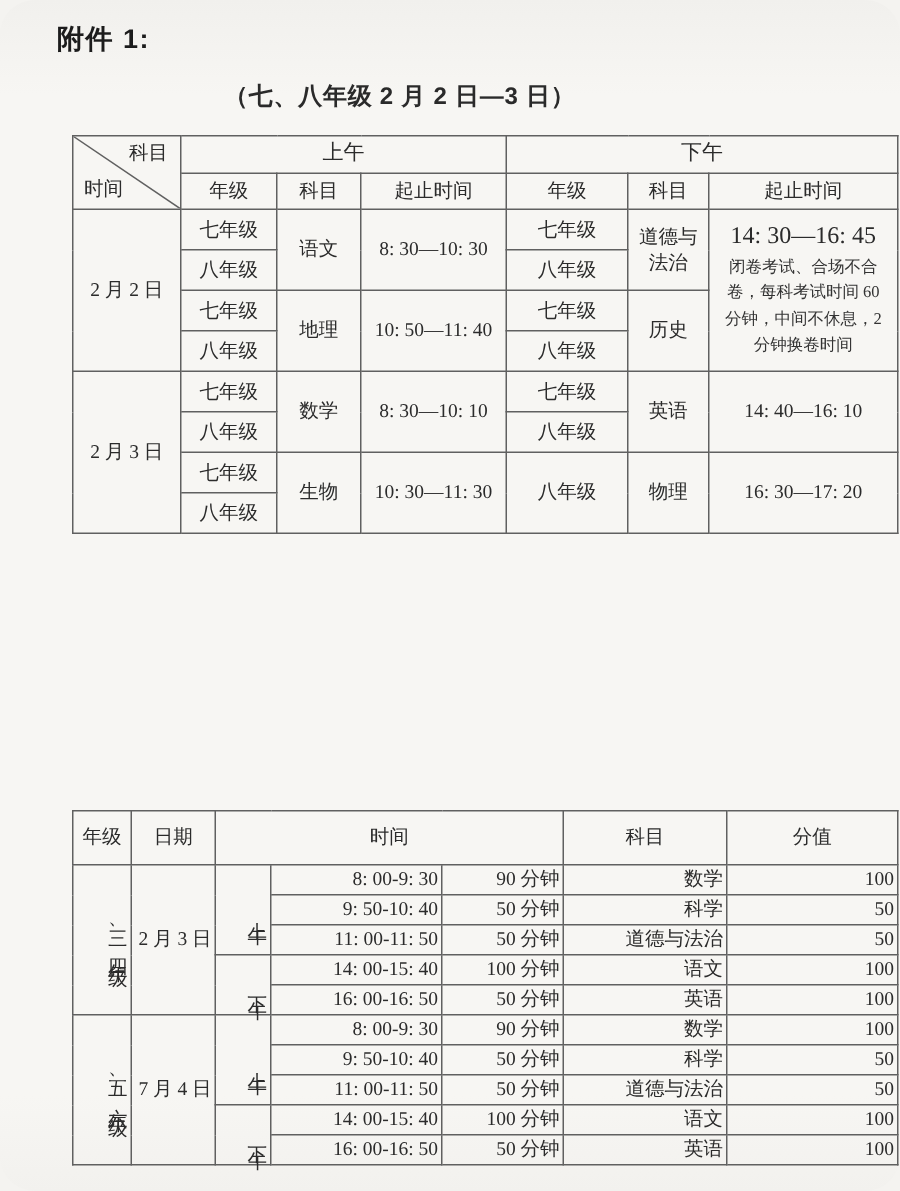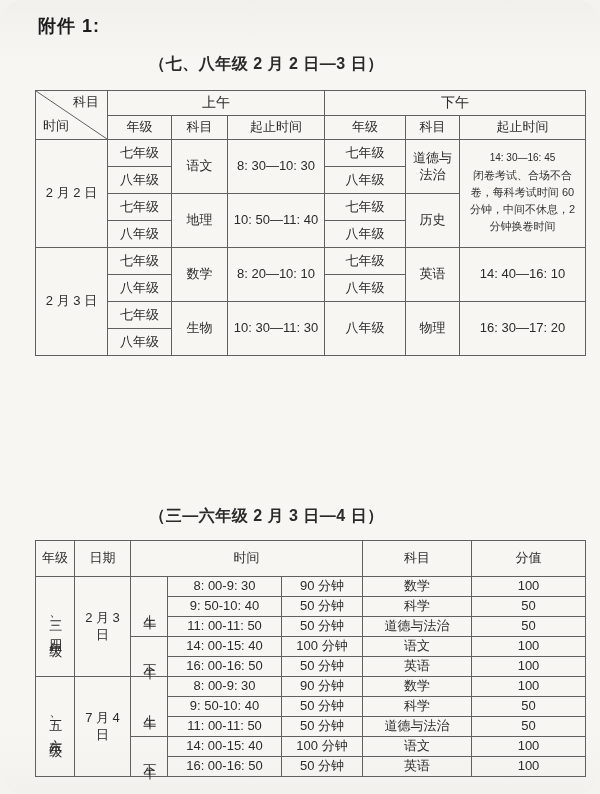--- a/index.html
+++ b/index.html
@@ -24,55 +24,55 @@
   }
   .tbl-title {
     position: absolute; left: 0; width: 533px;
     text-align: center; font-size: 16px; font-weight: 600; color: #2a2a2a;
     letter-spacing: 0.5px;
   }
   #title1 { top: 54px; }
   #title2 { top: 506px; }
 
   table {
-    position: absolute; left: 35px;
-    width: 550px; border-collapse: collapse; table-layout: fixed;
+    position: absolute; left: 48px;
+    width: 550px; border-collapse: collapse; table-layout: fixed; font-family: Liberation Serif, serif;
   }
   #table1 { top: 90px; }
   #table2 { top: 540px; }
   td {
     border: 1px solid #606060;
     text-align: center; vertical-align: middle;
     font-size: 13px; color: #2b2b2b;
     padding: 1px 2px;
     line-height: 1.25;
   }
   #table1 td.h1 { height: 25px; font-size: 14px; }
   #table1 td.h2 { height: 24px; }
   #table1 td.r  { height: 27px; }
   #table2 td.h  { height: 36px; }
-  #table2 td.r  { height: 20px; }
+  #table2 td.r  { height: 20px; text-align: right; }
 
   
   .corner { position: relative; padding: 0; }
   .corner svg { position: absolute; inset: 0; width: 100%; height: 100%; }
   .corner .c-top { position: absolute; top: 3px; right: 8px; font-size: 13px; }
   .corner .c-bottom { position: absolute; bottom: 5px; left: 7px; font-size: 13px; }
 
   
   .vert {
     writing-mode: vertical-rl;
     text-orientation: upright;
     display: inline-block;
     letter-spacing: 3px;
     line-height: 1.1;
   }
 
   .pm-note-cell { padding: 3px 5px; }
-  .pm-time-main { display: block; font-size: 10px; margin-bottom: 2px; }
+  .pm-time-main { display: block; font-size: 16px; margin-bottom: 2px; }
   .pm-time-note { display: block; font-size: 11px; line-height: 1.55; color: #333; }
 </style>
 </head>
 <body>
 
 <div class="page">
 
   <div class="attachment">附件 1:</div>
 
   <div class="tbl-title" id="title1">（七、八年级 2 月 2 日—3 日）</div>
@@ -133,21 +133,21 @@
     </tr>
     <tr>
       <td class="r">八年级</td>
       <td class="r">八年级</td>
     </tr>
 
     <tr>
       <td class="r" rowspan="4">2 月 3 日</td>
       <td class="r">七年级</td>
       <td class="r" rowspan="2">数学</td>
-      <td class="r" rowspan="2">8: 20—10: 10</td>
+      <td class="r" rowspan="2">8: 30—10: 10</td>
       <td class="r">七年级</td>
       <td class="r" rowspan="2">英语</td>
       <td class="r" rowspan="2">14: 40—16: 10</td>
     </tr>
     <tr>
       <td class="r">八年级</td>
       <td class="r">八年级</td>
     </tr>
     <tr>
       <td class="r">七年级</td>
@@ -156,21 +156,20 @@
       <td class="r" rowspan="2">八年级</td>
       <td class="r" rowspan="2">物理</td>
       <td class="r" rowspan="2">16: 30—17: 20</td>
     </tr>
     <tr>
       <td class="r">八年级</td>
     </tr>
   </tbody>
     </table>
 
-  <div class="tbl-title" id="title2">（三—六年级 2 月 3 日—4 日）</div>
 
   <table id="table2">
     <colgroup>
       <col style="width:39px">
         <col style="width:56px">
         <col style="width:37px">
         <col style="width:114px">
       <col style="width:81px">
         <col style="width:109px">
         <col style="width:114px">

